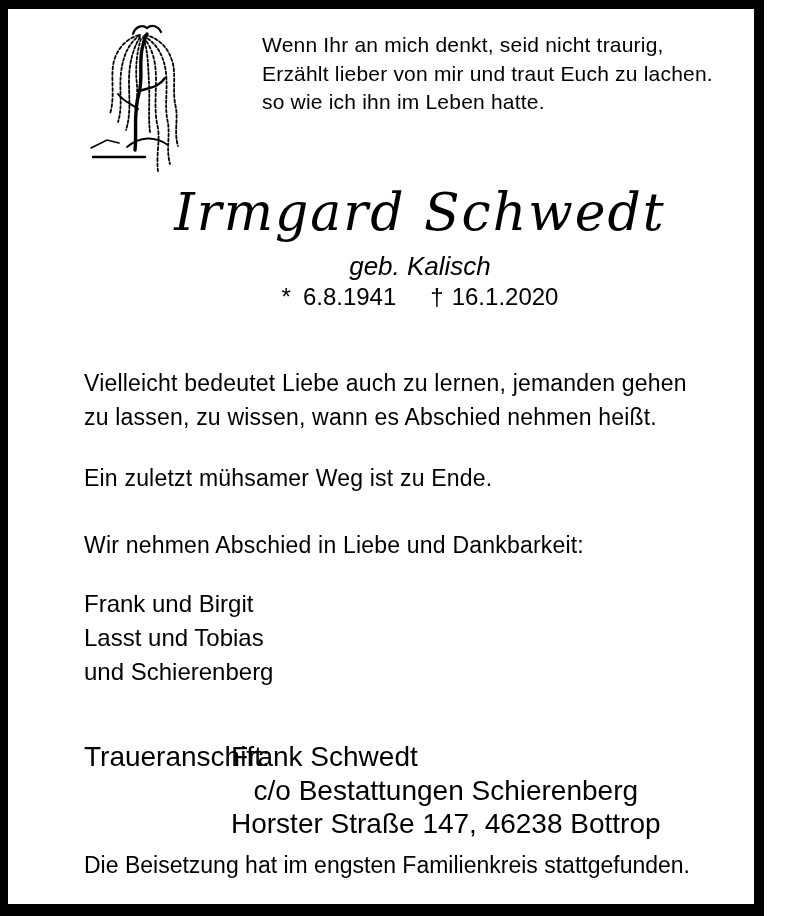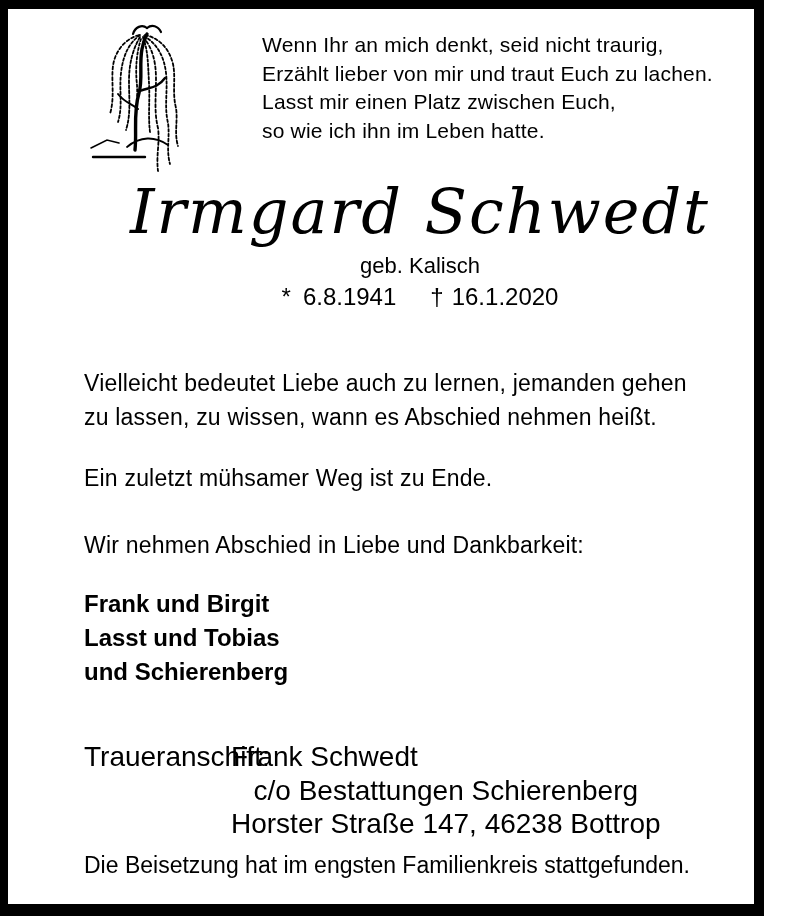--- a/index.html
+++ b/index.html
@@ -19,33 +19,33 @@
   .abs{position:absolute;}
   .tree{left:76px;top:12px;width:122px;height:158px;}
   .tree svg{width:100%;height:100%;}
   .epigraph{left:254px;top:22px;font-size:21px;line-height:28.5px;letter-spacing:0.2px;}
   .center-col{left:76px;width:672px;text-align:center;}
   .name{
     top:172px;
     font-family:"DejaVu Serif","Liberation Serif",serif;
     font-style:italic;
     font-weight:500;
-    font-size:62px;
+    font-size:52px;
     letter-spacing:2px;
     line-height:62px;
   }
-  .maiden{top:244px;font-size:22px;line-height:26px;}
+  .maiden{top:244px;font-size:26px;line-height:26px;font-style:italic;}
   .dates{top:274px;font-size:24px;line-height:28px;}
   .dates .bdate{margin:0 34px 0 12px;}
   .dates .cross{margin-right:8px;}
   .para{left:76px;font-size:23px;line-height:34px;letter-spacing:0.2px;}
   .p1{top:357px;}
   .p2{top:452px;}
   .p3{top:519px;}
-  .mourners{left:76px;top:578px;font-size:24px;line-height:34px;font-weight:bold;}
+  .mourners{left:76px;top:578px;font-size:24px;line-height:34px;font-weight:normal;}
   .address{left:76px;top:731px;font-size:28px;line-height:33.5px;}
   .addr-label{display:inline-block;width:147px;}
   .addr-ind{padding-left:147px;text-align:center;}
   .footer-note{left:76px;top:841px;font-size:23px;line-height:30px;}
 </style>
 </head>
 <body>
 
 <div class="notice">
 
@@ -71,21 +71,20 @@
 
       <path d="M8,136 L60,136" stroke-width="2.4"></path>
       <path d="M6,127 L22,119 L34,122" stroke-width="1.6"></path>
       <path d="M42,126 C55,115 70,115 83,124" stroke-width="1.8"></path>
     </svg>
   </div>
 
   <div class="abs epigraph">
     <div>Wenn Ihr an mich denkt, seid nicht traurig,</div>
     <div>Erzählt lieber von mir und traut Euch zu lachen.</div>
-    <div>Lasst mir einen Platz zwischen Euch,</div>
     <div>so wie ich ihn im Leben hatte.</div>
   </div>
 
   <div class="abs center-col name">Irmgard Schwedt</div>
   <div class="abs center-col maiden">geb. Kalisch</div>
   <div class="abs center-col dates">
     <span>*</span><span class="bdate">6.8.1941</span><span class="cross">†</span><span>16.1.2020</span>
   </div>
 
   <div class="abs para p1">

